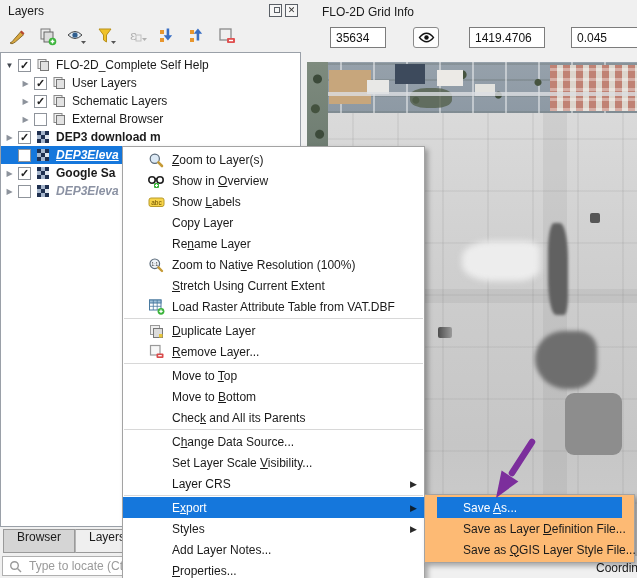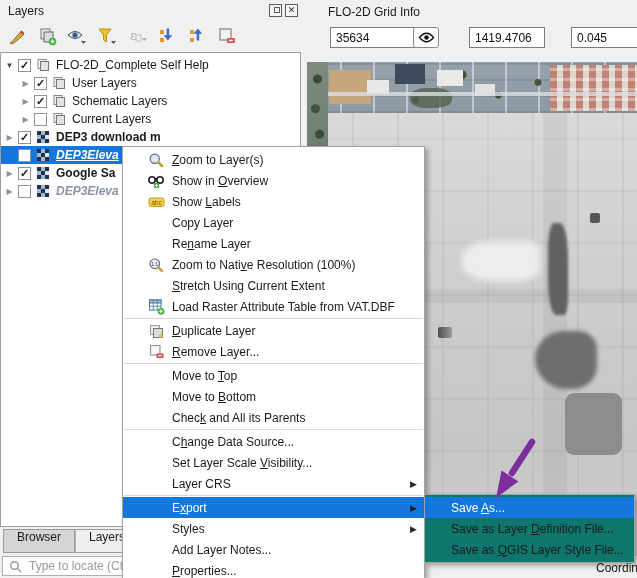--- a/index.html
+++ b/index.html
@@ -46,21 +46,21 @@
 
   .locator { position:absolute; left:2px; top:556px; width:296px; height:20px;
              background:#fff; border:1px solid #b0b0b0; display:flex; align-items:center; }
   .locator input { border:none; outline:none; background:transparent; width:230px;
                    font-family:"Liberation Sans",sans-serif; font-size:12px; color:#444; }
   .locator input::placeholder { color:#9a9a9a; opacity:1; }
   .loc-ico { margin:0 5px 0 6px; display:flex; }
 
   
   .grid-info { position:absolute; left:302px; top:0; width:335px; height:60px; }
-  .gi-title { position:absolute; left:26px; top:5px; }
+  .gi-title { position:absolute; left:20px; top:5px; }
   .gi-label { position:absolute; top:39px;margin-top:28px; }
   .gi-input { position:absolute; top:27px; height:21px; border:1px solid #7c7c7c; background:#fff;
               font-family:"Liberation Sans",sans-serif; font-size:12px; color:#111; padding:1px 5px; }
   .eye-btn { position:absolute; left:111px; top:27px; width:26px; height:21px; border:1px solid #8a8a8a;
              border-radius:3px; background:#fdfdfd; display:flex; align-items:center; justify-content:center; }
 
   
   .map { position:absolute; left:307px; top:62px; width:330px; height:494px; overflow:hidden; background:#cfcfcf; }
   .sat-strip { position:absolute; left:0; top:0; width:330px; height:51px;
     background:
@@ -92,22 +92,22 @@
           padding-top:2px; }
   .mi { height:21px; display:flex; align-items:center;padding-left:18px; }
   .mic { width:20px; margin-left:5px; display:flex; justify-content:center; flex:0 0 20px; }
   .mil { margin-left:6px; white-space:nowrap; }
   .mia { margin-left:auto; margin-right:7px; font-size:9px; color:#2a2a2a; }
   .mi.hl { background:#1577dc; color:#fff; }
   .mi.hl .mia { color:#0d2030; }
   .msep { height:1px; background:#d8d8d8; margin:1px 1px; }
 
   .submenu { position:absolute; left:424px; top:494px; width:211px; z-index:11;
-             background:#0f766e; border:1px solid #a3a3a3; box-shadow:3px 3px 5px rgba(0,0,0,.3);
-             padding:2px 0; }
+             background:#fdba74; border:1px solid #a3a3a3; box-shadow:3px 3px 5px rgba(0,0,0,.3);
+             padding:2px 12px; }
   .smi { height:21px; display:flex; align-items:center; padding-left:26px; white-space:nowrap; }
   .smi.hl { background:#1577dc; color:#fff; }
 
   
   .coord-label { position:absolute; left:596px; top:561px; }
 
   
   .anno { position:absolute; left:478px; top:432px; z-index:20; }
 </style>
 </head>
@@ -220,21 +220,21 @@
       <span class="tlabel">Schematic Layers</span>
     </div>
 
     <div class="trow lvl1">
       <span class="branch">▶</span>
       <span class="cb"></span>
       <svg class="tico" viewBox="0 0 15 14">
           <rect x="2" y="1.5" width="8" height="9" fill="#f2f2f2" stroke="#8a8a8a"></rect>
           <rect x="4.5" y="3.5" width="8" height="9" fill="#e2e2e2" stroke="#777"></rect>
         </svg>
-      <span class="tlabel">Current Layers</span>
+      <span class="tlabel">External Browser</span>
     </div>
 
     <div class="trow lvl0 bold">
       <span class="branch">▶</span>
       <span class="cb">
           <span class="tick">✓</span>
         </span>
       <svg class="tico" viewBox="0 0 15 14">
           <rect x="1" y="1" width="4" height="4" fill="#1f3050"></rect>
           <rect x="9" y="1" width="4" height="4" fill="#1f3050"></rect>
@@ -319,21 +319,21 @@
           <path d="M8.5 8.5 L12 12" stroke="#9a9a9a" stroke-width="1.4"></path>
         </svg>
     </span>
     <input type="text" placeholder="Type to locate (Ctr" style="">
   </div>
 </div>
 
 <div class="grid-info">
   <div class="gi-title">FLO-2D Grid Info</div>
   <span class="gi-label" style="left:11px">ID</span>
-  <input class="gi-input" style="left: 28px; width: 93px;" value="35634">
+  <input class="gi-input" style="left: 28px; width: 56px;" value="35634">
   <div class="eye-btn">
     <svg width="17" height="11" viewBox="0 0 17 11">
         <path d="M1.5 5.5 q7-8.5 14 0 q-7 8.5-14 0z" fill="none" stroke="#111" stroke-width="1.3"></path>
         <circle cx="8.5" cy="5.5" r="2.2" fill="#111"></circle>
       </svg>
   </div>
   <span class="gi-label" style="left:142px">Elev</span>
   <input class="gi-input" style="left: 167px; width: 76px;" value="1419.4706">
   <span class="gi-label" style="left:247px">n</span>
   <input class="gi-input" style="left: 257px; width: 84px; margin-left: 12px;" value="0.045">

